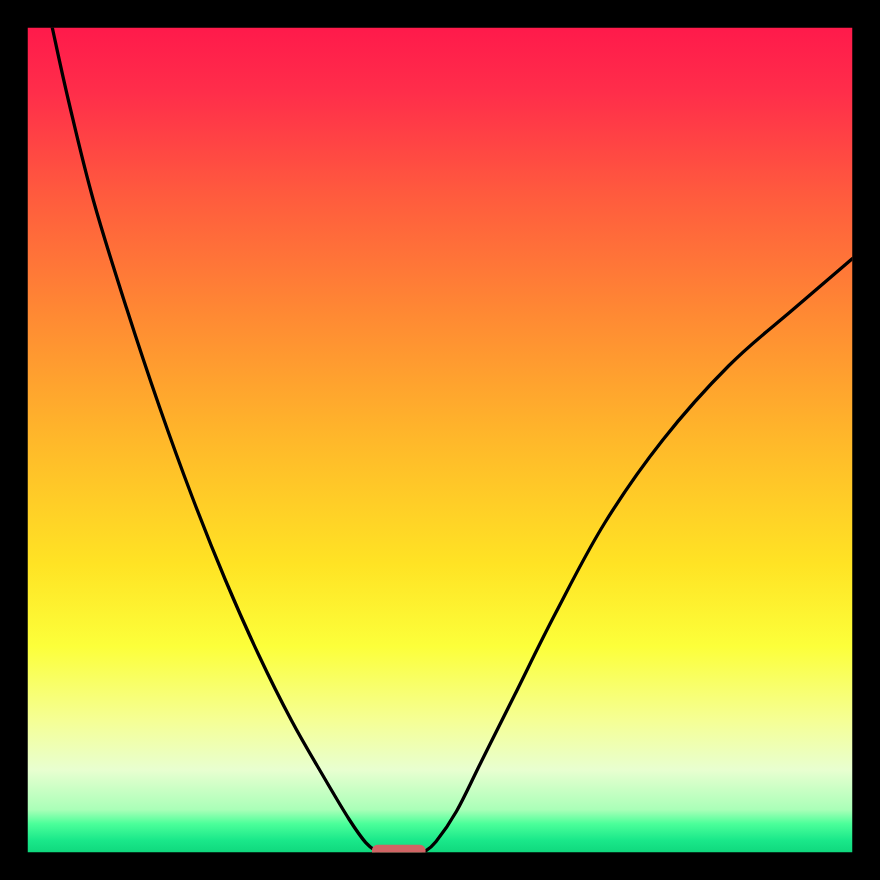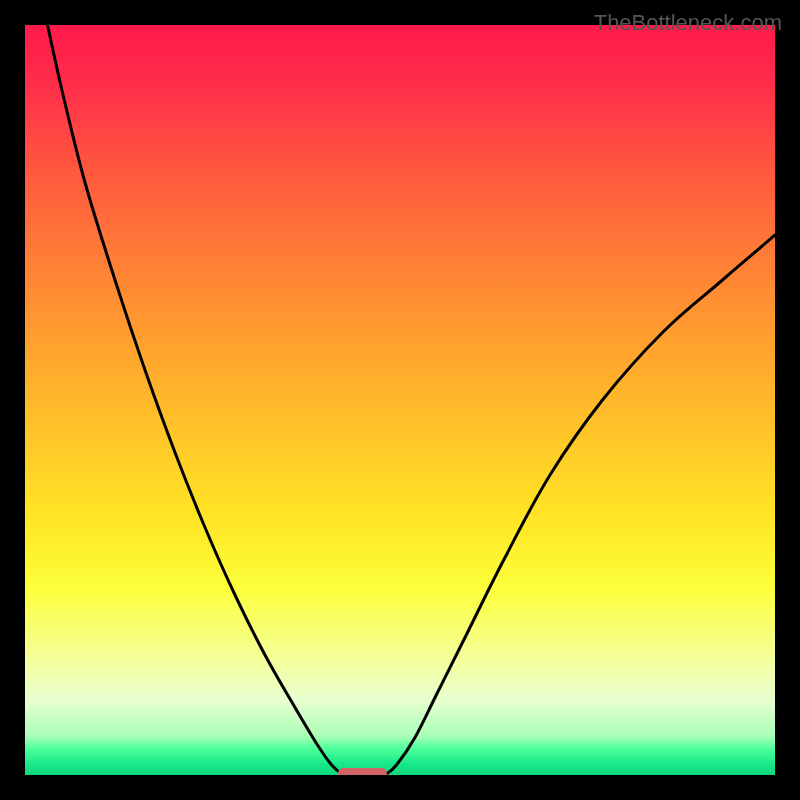--- a/index.html
+++ b/index.html
@@ -31,21 +31,20 @@
     left: 25px;
     top: 25px;
     width: 750px;
     height: 750px;
   }
 </style>
 </head>
 <body>
 
 <div class="chart-container">
-  <div class="watermark">TheBottleneck.com</div>
   <svg class="plot" viewBox="0 0 750 750" preserveAspectRatio="none">
     <defs>
       <linearGradient id="bg-grad" x1="0" y1="0" x2="0" y2="1">
           <stop offset="0%" stop-color="#ff1a4b"></stop>
           <stop offset="8%" stop-color="#ff2e4a"></stop>
           <stop offset="20%" stop-color="#ff5a3e"></stop>
           <stop offset="35%" stop-color="#ff8a33"></stop>
           <stop offset="50%" stop-color="#ffb82a"></stop>
           <stop offset="65%" stop-color="#ffe324"></stop>
           <stop offset="75%" stop-color="#fcff3a"></stop>

